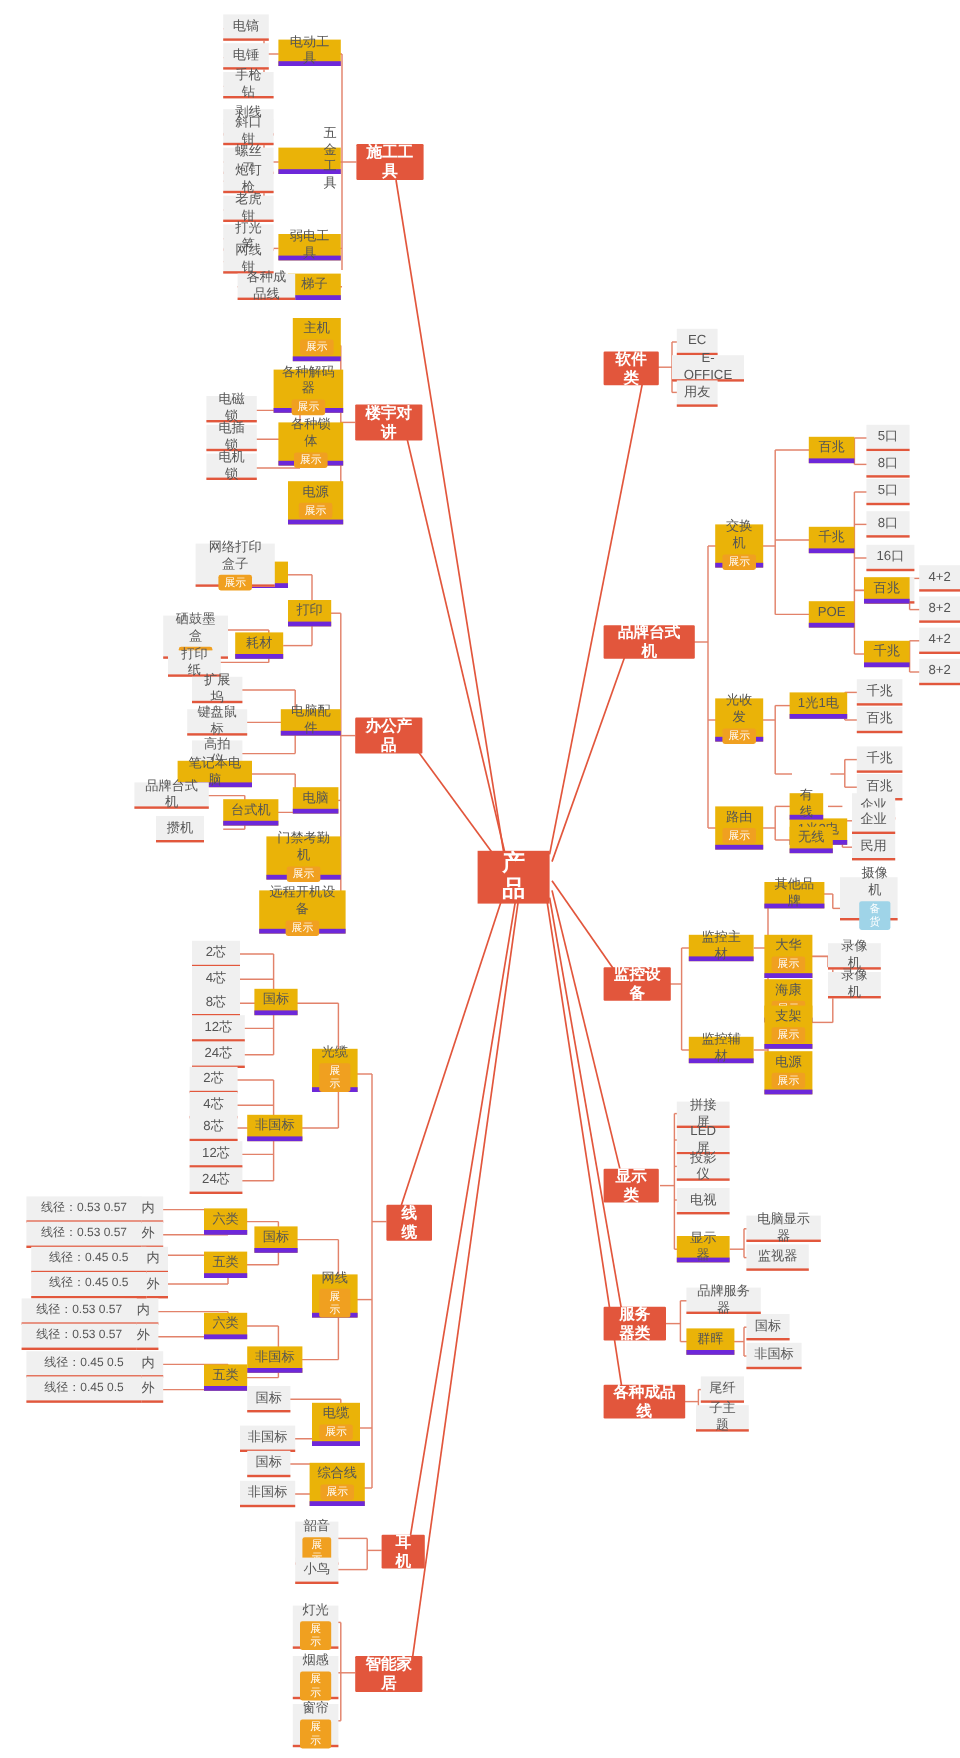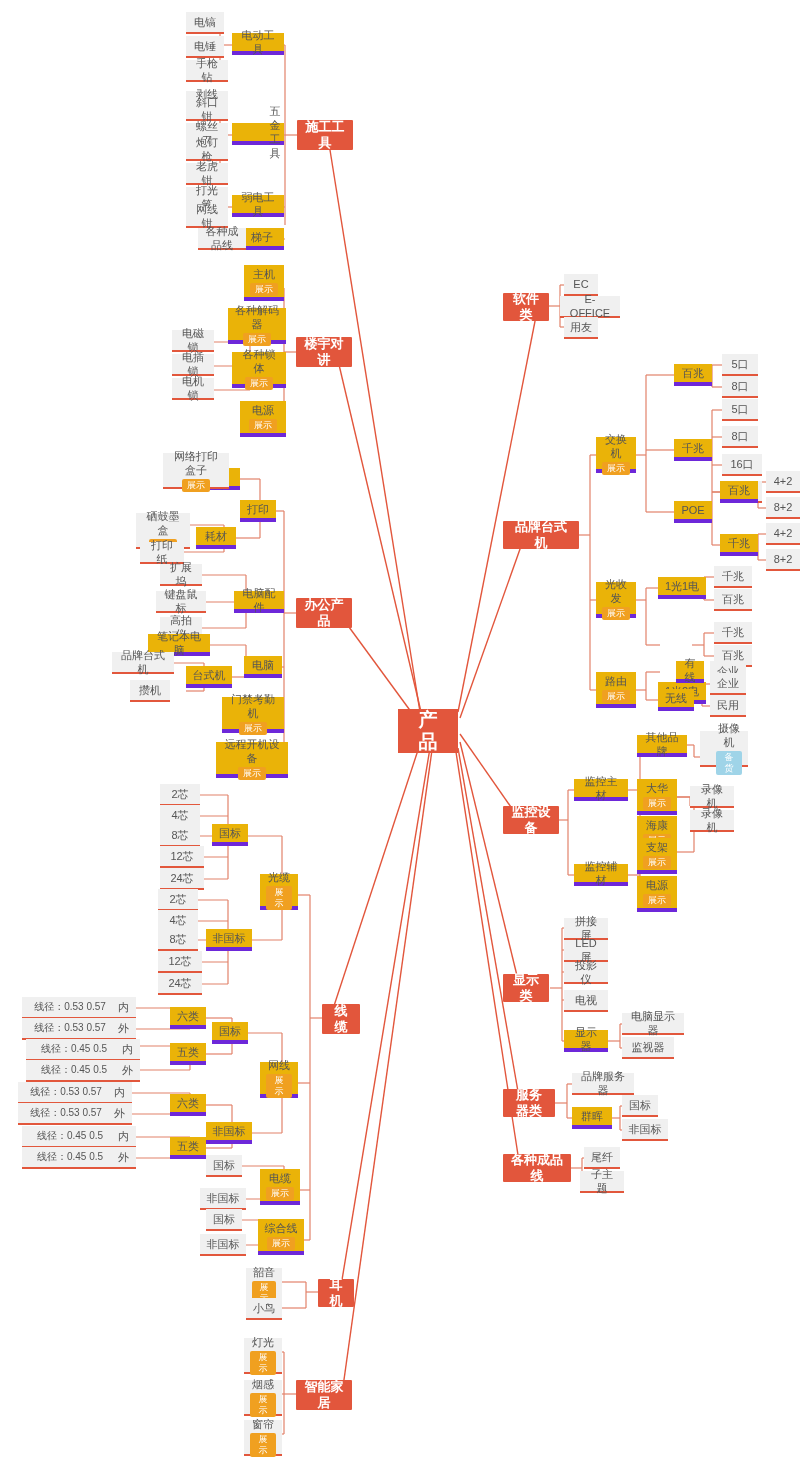--- a/index.html
+++ b/index.html
@@ -744,21 +744,21 @@
   <div class="node n-leaf" style="left:714px;top:589px;width:38px;height:22px;">
       <span>百兆</span>
     </div>
   <div class="node n-leaf" style="left:714px;top:622px;width:38px;height:22px;">
       <span>千兆</span>
     </div>
   <div class="node n-leaf" style="left:714px;top:645px;width:38px;height:22px;">
       <span>百兆</span>
     </div>
 
-  <div class="node n-branch" style="left:658px;top:661px;width:28px;height:22px;margin-left:18px;">
+  <div class="node n-branch" style="left:658px;top:661px;width:28px;height:22px;">
       <span>有线</span>
     </div>
   <div class="node n-branch" style="left:658px;top:689px;width:36px;height:22px;">
       <span>无线</span>
     </div>
   <div class="node n-leaf" style="left:710px;top:661px;width:36px;height:22px;">
       <span>企业</span>
     </div>
   <div class="node n-leaf" style="left:710px;top:673px;width:36px;height:22px;">
       <span>企业</span>

